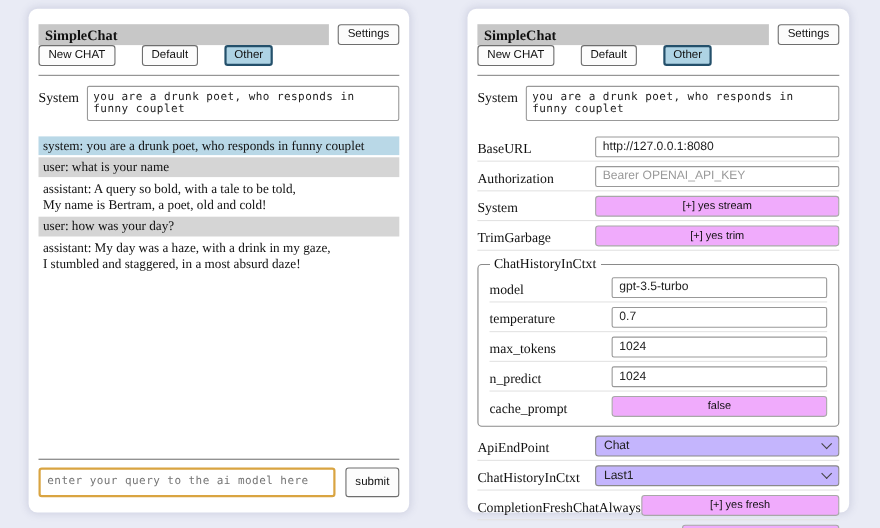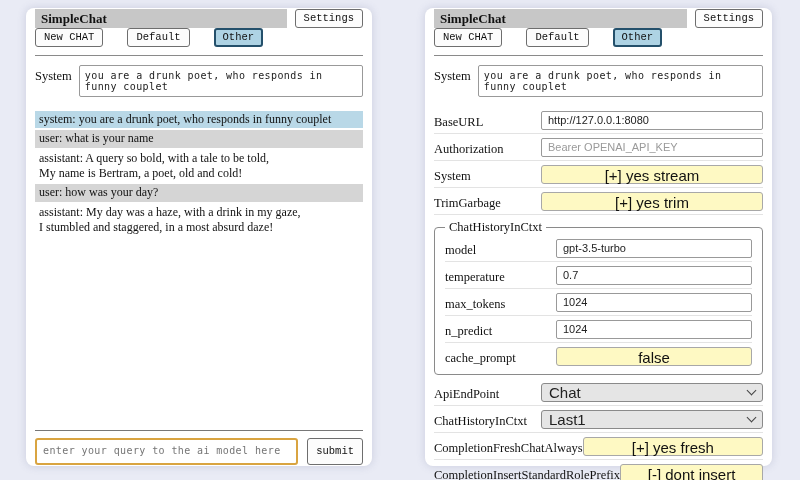--- a/index.html
+++ b/index.html
@@ -6,34 +6,34 @@
   body{
     width:800px;height:480px;
     background:var(--background,#e9ebf5);
     font-family:"Liberation Serif",serif;
     overflow:hidden;
   }
   .stage{position:relative;width:800px;height:480px;}
   .card{
     position:absolute;top:8px;height:458px;background:#ffffff;
     border-radius:8px;box-shadow:0 0 8px rgba(90,95,140,.22);
-    padding:1px 9px;box-sizing:border-box;
+    padding:14px 9px;box-sizing:border-box;
     display:flex;flex-direction:column;
   }
   .card.left{left:26px;width:346px;}
   .card.right{left:425px;width:347px;}
 
   .header-row{display:flex;gap:8px;align-items:center;}
   .titlebar{
     flex:1;background:var(--titlebar-bg,#c7c7c7);
     padding:2px 6px;font-weight:bold;font-size:13px;color:#111;
     height:15px;line-height:15px;
   }
   .btn{
-    font-family:Liberation Mono, monospace;font-size:10.5px;color:#111;
+    font-family:Liberation Sans, sans-serif;font-size:10.5px;color:#111;
     background:#fcfcfc;border:1px solid #6e6e6e;border-radius:3px;
     padding:2px 8px;line-height:13px;cursor:pointer;white-space:nowrap;
   }
   .toolbar{display:flex;gap:24px;margin-top:0;}
   .btn.active{
     background:var(--active-tab-bg,#aed3e4);
     border:2px solid #24506b;padding:1px 7px;
   }
   hr.rule{border:none;border-top:1px solid #8a8a8a;margin:8px 0 6px;width:100%;}
 
@@ -72,29 +72,29 @@
     display:flex;align-items:center;justify-content:space-between;
     padding:3px 0;border-bottom:1px solid #e3e3e3;min-height:20px;
   }
   .control{width:222px;box-sizing:border-box;}
   input.control{
     font-family:"Liberation Sans",sans-serif;font-size:11px;color:#222;
     border:1px solid #999;border-radius:2px;height:19px;padding:1px 6px;outline:none;
   }
   input.control::placeholder{color:#9a9a9a;}
   button.control{
-    font-family:"Liberation Sans",sans-serif;font-size:15px;color:#111;
-    background:#fef9c3;border:1px solid #a8a8a8;border-radius:3px;
+    font-family:"Liberation Sans",sans-serif;font-size:10px;color:#111;
+    background:#f0abfc;border:1px solid #a8a8a8;border-radius:3px;
     height:19px;cursor:pointer;
   }
   .fake-select{
     display:flex;align-items:center;justify-content:space-between;
-    border:1px solid #8a8a8a;border-radius:3px;background:#e5e5e5;
+    border:1px solid #8a8a8a;border-radius:3px;background:#c4b5fd;
     height:19px;padding:0 7px;cursor:pointer;
-    font-family:"Liberation Sans",sans-serif;font-size:15px;color:#222;
+    font-family:"Liberation Sans",sans-serif;font-size:11px;color:#222;
   }
   .chevron{
     width:6px;height:6px;border-right:1.5px solid #444;border-bottom:1.5px solid #444;
     transform:rotate(45deg);margin-top:-3px;flex:none;
   }
   fieldset.group{
     border:1px solid #8a8a8a;border-radius:4px;
     margin:5px 0 4px;padding:0 10px 5px;
   }
   fieldset.group legend{font-size:12.5px;padding:0 4px;color:#111;}

